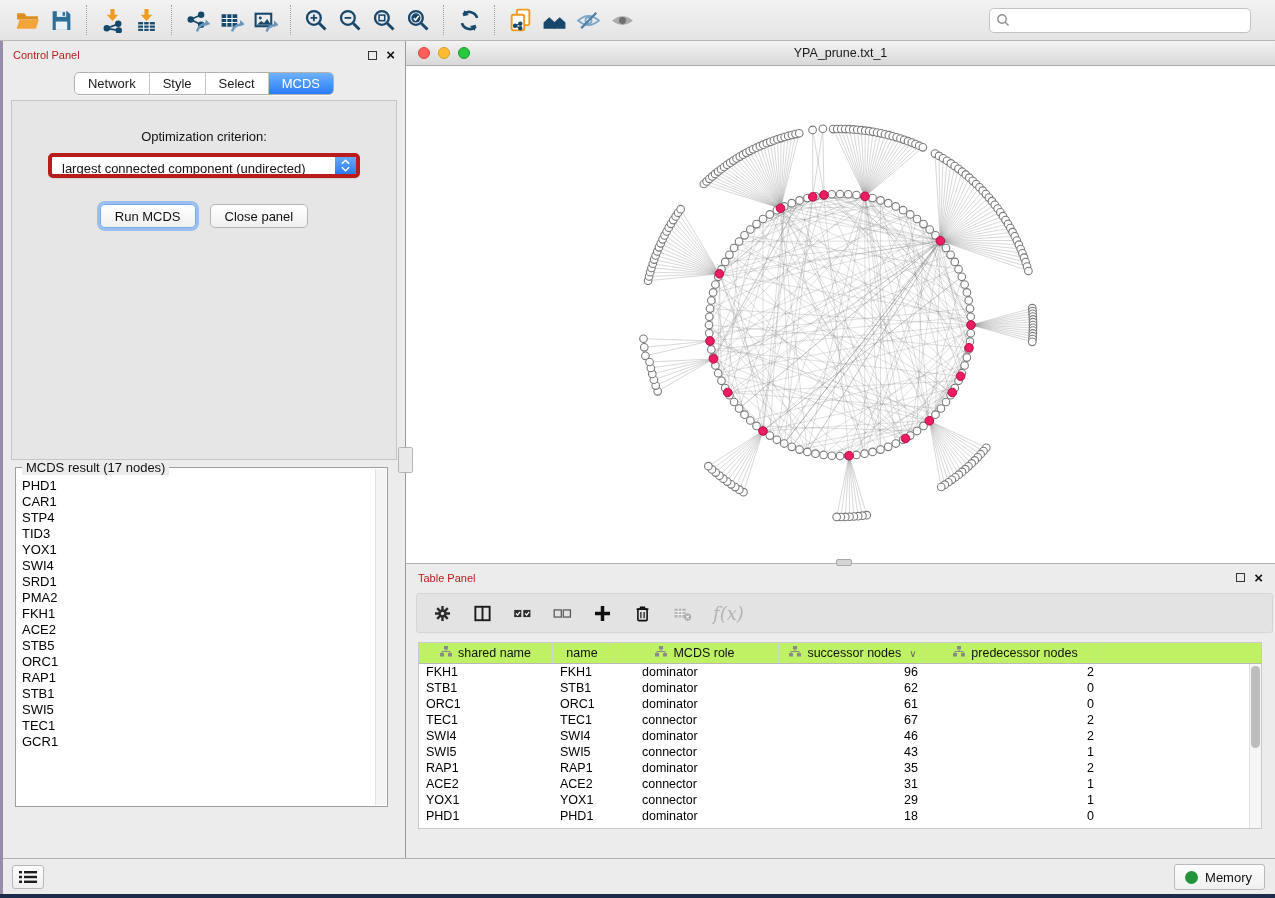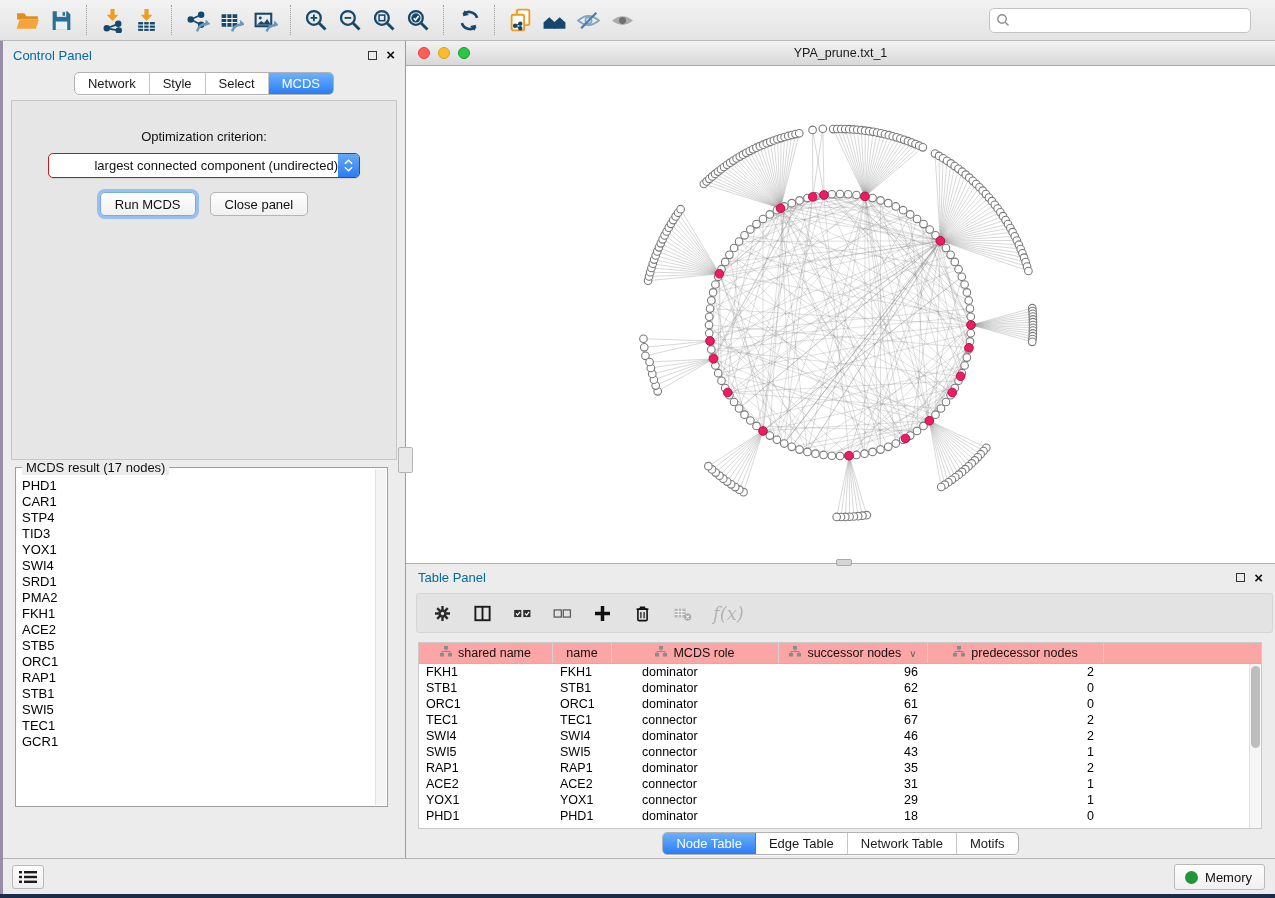--- a/index.html
+++ b/index.html
@@ -21,43 +21,43 @@
   .searchwrap .mag { position:absolute; left:7px; top:5px; width:14px; height:14px; }
 
   
   .left-strip { position:absolute; left:0; top:41px; width:3px; height:853px; background:#988ca8; }
   .bottom-strip { position:absolute; left:0; top:894px; width:1275px; height:4px;
     background:linear-gradient(90deg,#1b2档540,#233457); background-color:#1d2b4a; }
 
   
   .control-panel { position:absolute; left:3px; top:41px; width:402px; height:817px; background:#ececec; }
   .cp-header { height:28px; display:flex; align-items:center; padding:0 10px; }
-  .panel-title { font-size:13px; color:#0369a1; }
+  .panel-title { font-size:11px; color:#b91c1c; }
   .win-btns { margin-left:auto; display:flex; align-items:center; gap:9px; }
   .float-box { width:9px; height:9px; border:1.5px solid #333; display:inline-block; }
   .close-x { font-size:15px; font-weight:700; color:#111; line-height:10px; }
 
   .segmented { display:inline-flex; background:#fff; border:1px solid #b2b2b2; border-radius:5px;
     overflow:hidden; height:23px; box-shadow:0 1px 0 rgba(255,255,255,.6); }
   .seg { padding:0 13px; font-size:13px; line-height:21px; color:#1a1a1a; border-right:1px solid #c6c6c6; white-space:nowrap; }
   .seg:last-child { border-right:none; }
   .seg.active { background:linear-gradient(#6db0fc,#2a7df7); color:#fff; border-right-color:#2a7df7; }
   .cp-tabs-row { display:flex; justify-content:center; margin-top:3px; position:relative; z-index:2; }
 
   .cp-box { position:absolute; left:8px; top:59px; width:386px; height:360px;
     background:#e6e6e6; border:1px solid #c7c7c7; }
   .opt-label { text-align:center; margin-top:28px; font-size:13px; color:#111; }
-  .combo { margin:9px auto 0; width:312px; height:25px; display:flex; border:1px solid #b91c1c;
-    border-radius:5px; background:#fff; overflow:hidden; box-shadow:0 1px 1px rgba(0,0,0,.08);text-align:right; }
+  .combo { margin:9px auto 0; width:312px; height:25px; display:flex; border:4px solid #b91c1c;
+    border-radius:5px; background:#fff; overflow:hidden; box-shadow:0 1px 1px rgba(0,0,0,.08); }
   .combo-text { flex:1; font-size:13px; line-height:23px; padding-left:10px; color:#111;
     white-space:nowrap; overflow:hidden; }
   .combo-btn { width:21px; background:linear-gradient(#67a9f6,#2b7cf0); display:flex; flex-direction:column;
     align-items:center; justify-content:center; gap:1px; }
   .combo-btn svg { width:9px; height:6px; }
-  .btn-row { display:flex; justify-content:center; gap:14px; margin-top:14px; }
+  .btn-row { display:flex; justify-content:center; gap:14px; margin-top:26px; }
   .mac-btn { height:24px; padding:0 14px; font-size:13px; color:#111; background:linear-gradient(#ffffff,#f0f0f0);
     border:1px solid #b5b5b5; border-radius:5px; font-family:"Liberation Sans",sans-serif; }
   .mac-btn.focused { box-shadow:0 0 0 3px rgba(88,158,246,.55); border-color:#7aa9e8; }
 
   .result-box { position:absolute; left:12px; top:426px; width:373px; height:340px;
     border:1px solid #9e9e9e; background:#fff; }
   .result-legend { position:absolute; top:-8px; left:6px; background:#ececec; padding:0 4px;
     font-size:13px; color:#111; }
   .result-list { position:absolute; inset:10px 12px 2px 6px; overflow:hidden; font-size:13px; color:#000; }
   .result-list div { line-height:16px; }
@@ -83,21 +83,21 @@
   
   .table-panel { position:absolute; left:406px; top:563px; width:869px; height:295px; background:#ececec; border-top:1px solid #b0b0b0; }
   .tp-header { height:27px; display:flex; align-items:center; padding:0 12px; }
   .tp-toolbar { margin:2px 2px 0 10px; height:40px; background:#e3e3e3; border:1px solid #d5d5d5; border-radius:3px;
     display:flex; align-items:center; gap:21px; padding:0 16px; }
   .tp-toolbar .tbico { display:flex; align-items:center; justify-content:center; }
   .tp-toolbar svg { width:19px; height:19px; }
   .fx-label { font-family:"DejaVu Serif", serif; font-style:italic; font-size:18px; color:#b3b3b3; }
 
   .table-wrap { position:absolute; left:12px; top:78px; width:844px; height:187px; background:#fff; border:1px solid #c9c9c9; }
-  .thead { display:flex; height:21px; border-bottom:1px solid #b9b9b9; background:#fca5a5; }
+  .thead { display:flex; height:21px; border-bottom:1px solid #b9b9b9; background:#bef264; }
   .th { display:flex; align-items:center; justify-content:center; gap:6px; font-size:12.5px; color:#111;
     border-right:1px solid #d2d2d2; height:100%; }
   .th svg { width:12px; height:11px; flex:0 0 auto; }
   .th .sort { color:#666; font-size:10px; margin-left:2px; }
   .tbody { position:relative; }
   .tr { display:flex; height:16px; }
   .td { font-size:12.5px; color:#000; line-height:16px; white-space:nowrap; overflow:hidden; }
   .td.a-left { padding-left:7px; }
   .td.a-role { padding-left:30px; }
   .td.a-right { text-align:right; padding-right:10px; }
@@ -1192,28 +1192,20 @@
             <div class="td a-role" style="width: 167px;">dominator</div>
             <div class="td a-right" style="width: 149px;">18</div>
             <div class="td a-right" style="width: 176px;">0</div>
           </div>
         </div>
       <div class="tb-scroll">
           <div class="tb-thumb"></div>
         </div>
     </div>
 
-    <div class="tp-tabs-row">
-      <div class="segmented">
-          <div class="seg active">Node Table</div>
-          <div class="seg">Edge Table</div>
-          <div class="seg">Network Table</div>
-          <div class="seg">Motifs</div>
-        </div>
-    </div>
   </div>
 
   <div class="status-bar">
     <span class="list-btn">
       <svg width="18" height="14" viewBox="0 0 18 14">
           <g fill="#1c1c1c">
             <rect x="0" y="1" width="3" height="2.4"></rect>
             <rect x="5" y="1" width="13" height="2.4"></rect>
             <rect x="0" y="5.8" width="3" height="2.4"></rect>
             <rect x="5" y="5.8" width="13" height="2.4"></rect>

